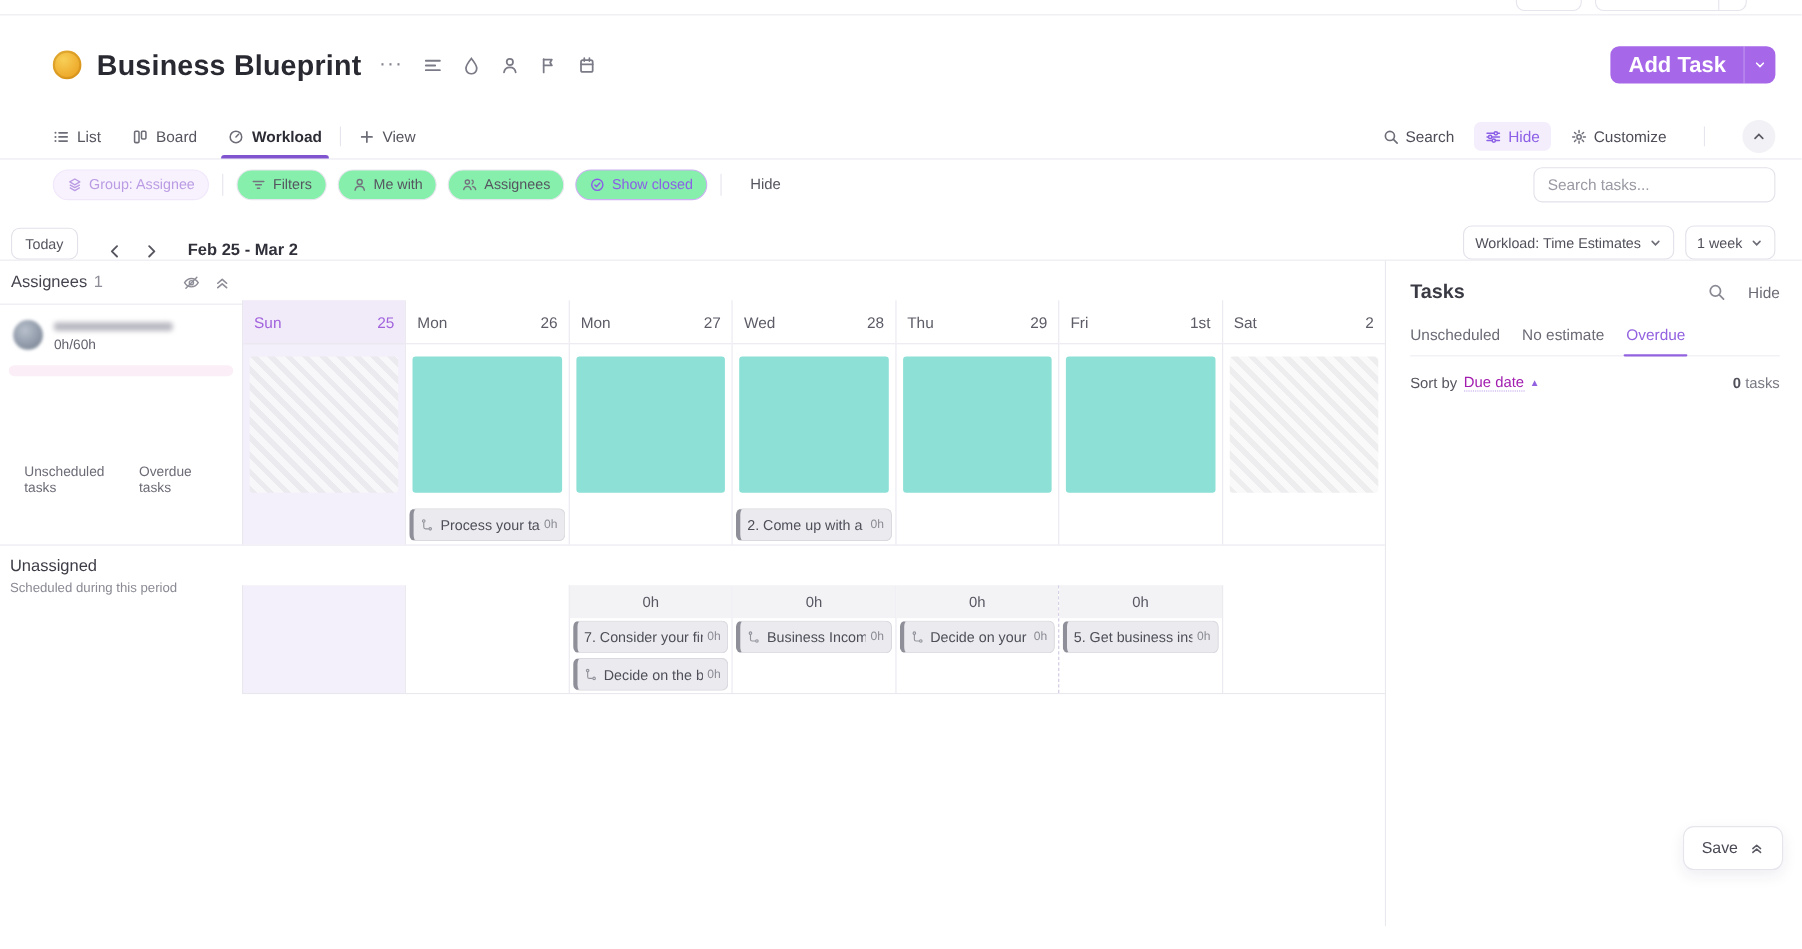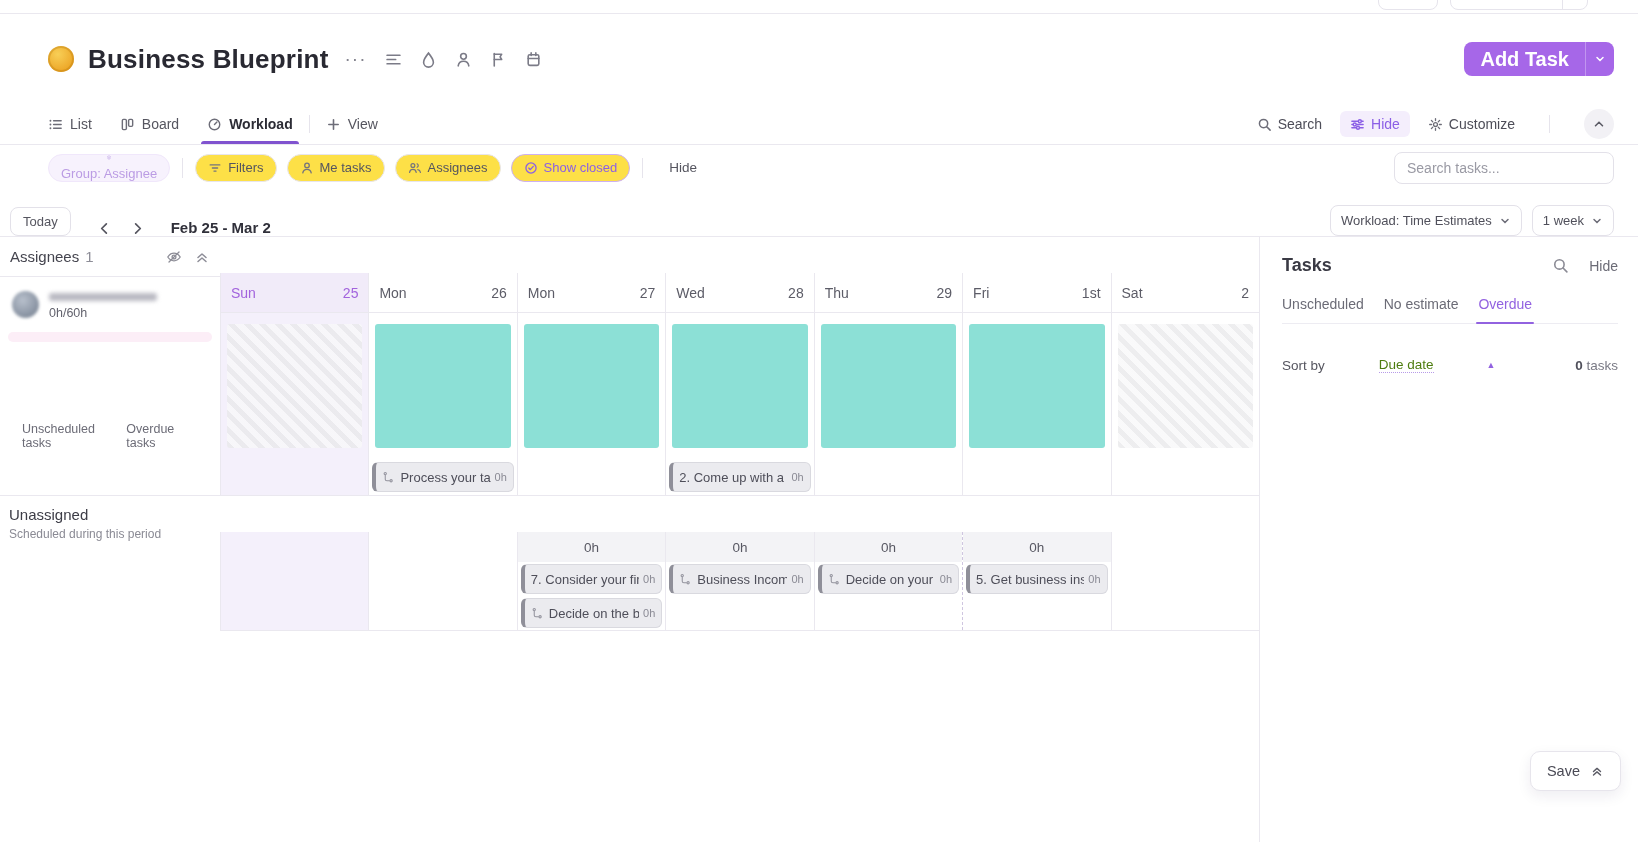--- a/index.html
+++ b/index.html
@@ -39,24 +39,24 @@
   .vdiv { width:1px; background:#e6e4ec; height:18px; align-self:center; margin:0 16px; }
   .rightctl { display:flex; align-items:center; gap:18px; }
   .ctl { display:flex; align-items:center; gap:6px; font-size:14px; color:#4d4d58; cursor:pointer; }
   .ctl .cicon { width:15px; height:15px; color:#6d6d78; }
   .ctl.hidectl { color:#8b5fe6; background:#f4eefc; padding:5px 10px; border-radius:6px; }
   .ctl.hidectl .cicon { color:#8b5fe6; }
   .collapse-btn { width:30px; height:30px; border-radius:50%; background:#f2f1f5; display:flex; align-items:center; justify-content:center; color:#5a5a64; cursor:pointer; }
 
   
   .filterrow { height:45px; display:flex; align-items:center; padding:0 24px 0 48px; }
-  .pill { height:28px; border:1px solid #e7e5ed; border-radius:14px; background:#fde047; display:flex; align-items:center; gap:6px; padding:0 12px; font-size:13px; color:#55555f; cursor:pointer; white-space:nowrap; }
+  .pill { height:28px; border:1px solid #e7e5ed; border-radius:14px; background:#86efac; display:flex; align-items:center; gap:6px; padding:0 12px; font-size:13px; color:#55555f; cursor:pointer; white-space:nowrap; }
   .pill + .pill { margin-left:10px; }
   .pill .picon { width:14px; height:14px; color:#74747e; }
-  .pill.group { background:#f7f2fd; border-color:#f0e7fb; color:#bb9ce4;flex-direction:column; }
+  .pill.group { background:#f7f2fd; border-color:#f0e7fb; color:#bb9ce4; }
   .pill.group .picon { color:#bb9ce4; }
   .pill.closed { color:#8b5fe6; border-color:#cdb0f2; }
   .pill.closed .picon { color:#8b5fe6; }
   .fdiv { width:1px; height:20px; background:#e6e4ec; margin:0 12px; }
   .hide-plain { font-size:13.5px; color:#55555f; margin-left:14px; cursor:pointer; }
   .search-input { width:220px; height:32px; border:1px solid #e3e1e9; border-radius:8px; font-size:14px; color:#3c3c46; padding:0 12px; outline:none; font-family:inherit; }
   .search-input::placeholder { color:#9a9aa4; }
 
   
   .datenav { height:46px; display:flex; align-items:flex-end; padding:0 24px 0 10px; }
@@ -119,22 +119,22 @@
   
   .taskspanel { flex:1; border-left:1px solid #eae8ef; position:relative; padding:18px 20px 0 22px; }
   .tp-head { display:flex; align-items:center; }
   .tp-title { font-size:18px; font-weight:600; color:#3a3a44; }
   .tp-head .micon { width:17px; height:17px; color:#8a8a94; margin-left:auto; cursor:pointer; }
   .tp-hide { font-size:14px; color:#6b6b76; margin-left:20px; cursor:pointer; }
   .tp-tabs { display:flex; gap:20px; margin-top:20px; border-bottom:1px solid #edecf2; }
   .tp-tab { font-size:14px; color:#6b6b76; padding-bottom:11px; cursor:pointer; position:relative; }
   .tp-tab.active { color:#9262e0; }
   .tp-tab.active::after { content:""; position:absolute; left:-2px; right:-2px; bottom:-1px; height:2.5px; border-radius:2px; background:#9262e0; }
-  .tp-sort { display:flex; align-items:center; margin-top:33px; font-size:13.5px; color:#55555f;gap:48px; }
-  .sortfield { color:#4d7c0f; border-bottom:1px dotted #b79be8; margin-left:6px; cursor:pointer; }
+  .tp-sort { display:flex; align-items:center; margin-top:16px; font-size:13.5px; color:#55555f; }
+  .sortfield { color:#a21caf; border-bottom:1px dotted #b79be8; margin-left:6px; cursor:pointer; }
   .sort-arrow { color:#9262e0; font-size:9px; margin-left:5px; cursor:pointer; }
   .tp-count { margin-left:auto; color:#7a7a85; }
   .tp-count b { color:#50505b; font-weight:700; }
 
   .savebtn { position:absolute; right:17px; bottom:51px; height:40px; padding:0 16px; background:#fff; border:1px solid #e7e5ec; border-radius:10px; box-shadow:0 5px 14px rgba(40,30,80,.08); display:flex; align-items:center; gap:10px; font-size:14.5px; color:#4a4a55; cursor:pointer; }
   .savebtn svg { width:14px; height:14px; color:#5a5a64; }
 </style>
 </head>
 <body>
 
@@ -260,21 +260,21 @@
     <svg class="picon" viewBox="0 0 16 16" fill="none" stroke="currentColor" stroke-width="1.5" stroke-linecap="round">
         <path d="M2.5 4.5h11M5 8h6M6.8 11.5h2.4"></path>
       </svg>
     <span>Filters</span>
   </div>
   <div class="pill">
     <svg class="picon" viewBox="0 0 16 16" fill="none" stroke="currentColor" stroke-width="1.5" stroke-linecap="round">
         <circle cx="8" cy="5" r="2.6"></circle>
         <path d="M3.2 13.6c.5-2.6 2.2-4 4.8-4s4.3 1.4 4.8 4"></path>
       </svg>
-    <span>Me tasks</span>
+    <span>Me with</span>
   </div>
   <div class="pill">
     <svg class="picon" viewBox="0 0 16 16" fill="none" stroke="currentColor" stroke-width="1.4" stroke-linecap="round">
         <circle cx="5.6" cy="5.2" r="2.2"></circle>
         <path d="M1.8 13c.4-2.2 1.8-3.4 3.8-3.4s3.4 1.2 3.8 3.4"></path>
         <path d="M10.4 3.2a2.2 2.2 0 0 1 0 4"></path>
         <path d="M11.2 9.8c1.7.3 2.7 1.4 3 3.2"></path>
       </svg>
     <span>Assignees</span>
   </div>

